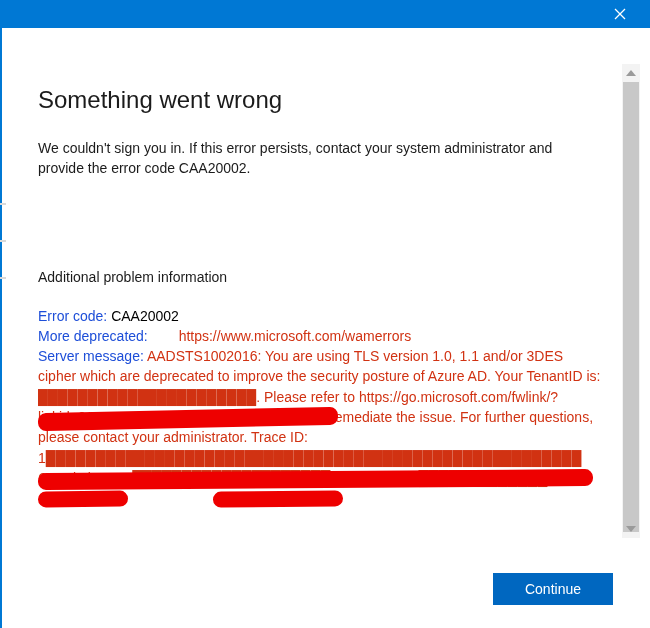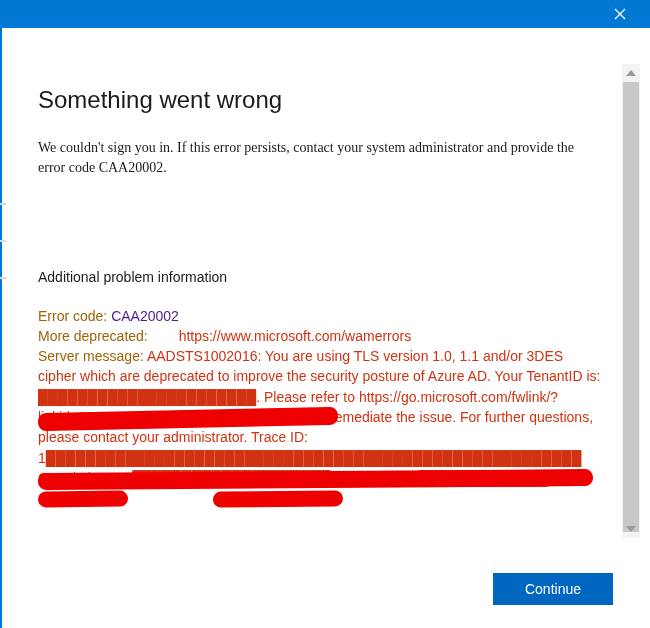--- a/index.html
+++ b/index.html
@@ -11,26 +11,26 @@
     .close-btn { width: 32px; height: 28px; display: flex; align-items: center; justify-content: center; cursor: pointer; }
     .close-btn svg { stroke: #fff; stroke-width: 1.2; }
     .content-wrap { position: absolute; left: 8px; right: 8px; top: 28px; bottom: 0; }
     .scrolltrack { position: absolute; right: 2px; top: 36px; width: 18px; bottom: 90px; background: #f3f3f3; }
     .scroll-up, .scroll-down { position: absolute; right: 2px; width: 18px; height: 18px; display: flex; align-items: center; justify-content: center; font-size: 10px; color: #888; cursor: pointer; }
     .scroll-up { top: 36px; }
     .scroll-down { bottom: 90px; }
     .scrollthumb { position: absolute; right: 3px; top: 54px; width: 16px; height: 450px; background: #c8c8c8; cursor: pointer; }
     .body-area { position: absolute; left: 30px; right: 40px; top: 58px; bottom: 90px; overflow: hidden; color: #1b1b1b; }
     h1 { font-weight: 400; font-size: 24px; color: #1b1b1b; margin-bottom: 24px; }
-    .intro { font-size: 14px; line-height: 1.45; margin-bottom: 90px; max-width: 560px; font-family: Liberation Serif, serif; }
+    .intro { font-size: 14px; line-height: 1.45; margin-bottom: 90px; max-width: 560px; }
     .add-title { font-size: 14px; margin-bottom: 21px; }
     .info-block { font-size: 14px; line-height: 1.45; position: relative; }
     .info-line { position: relative; }
-    .lbl { color: #a16207; }
-    .val-red { color: #4c1d95; text-align: center; }
+    .lbl { color: #1d4ed8; }
+    .val-red { color: #000000; text-align: center; }
     .val-link { color: #d13212; padding-left: 27px; }
     .server-msg { color: #d13212; }
     .redact { position: absolute; background: #ee0000; border-radius: 8px; transform: rotate(-0.6deg); }
     .footer { position: absolute; right: 30px; bottom: 24px; }
     .btn { min-width: 118px; height: 30px; background: #0067c0; color: #fff; border: 1px dotted #cfe4f7; outline: 2px solid #0067c0; outline-offset: -1px; font-size: 14px; cursor: pointer; font-family: inherit; }
   </style>
 </head>
 <body>
 
 <div class="window">

